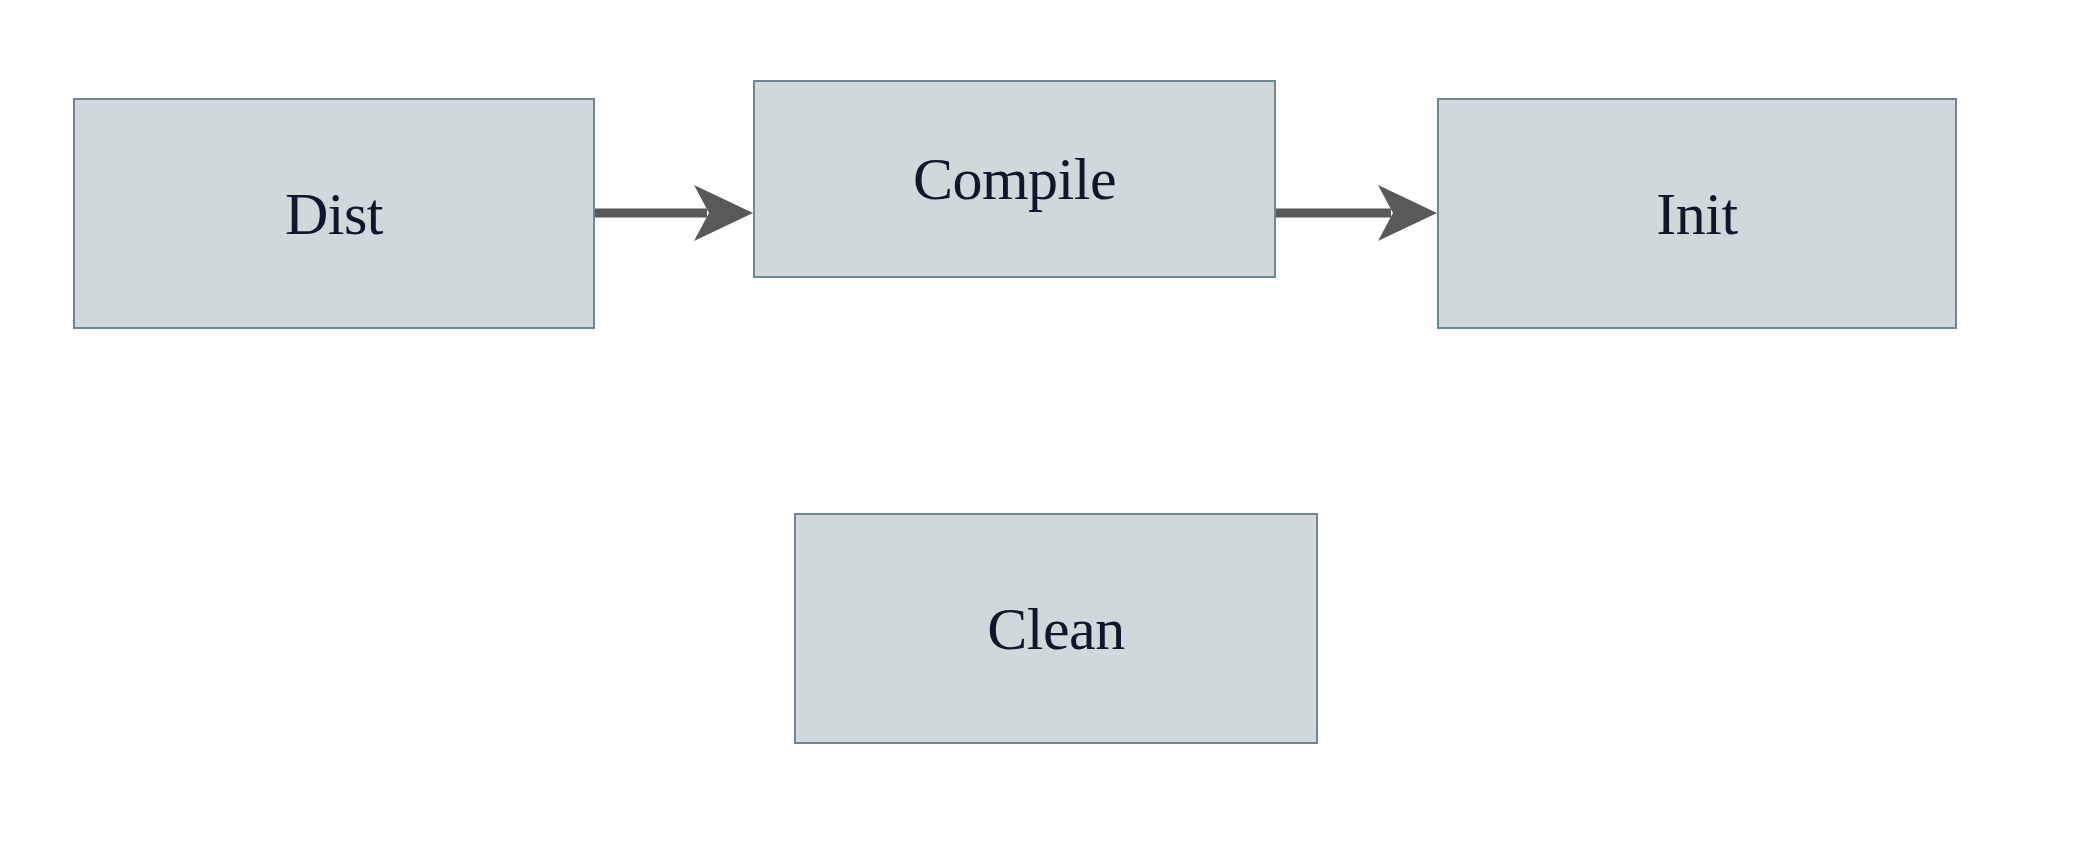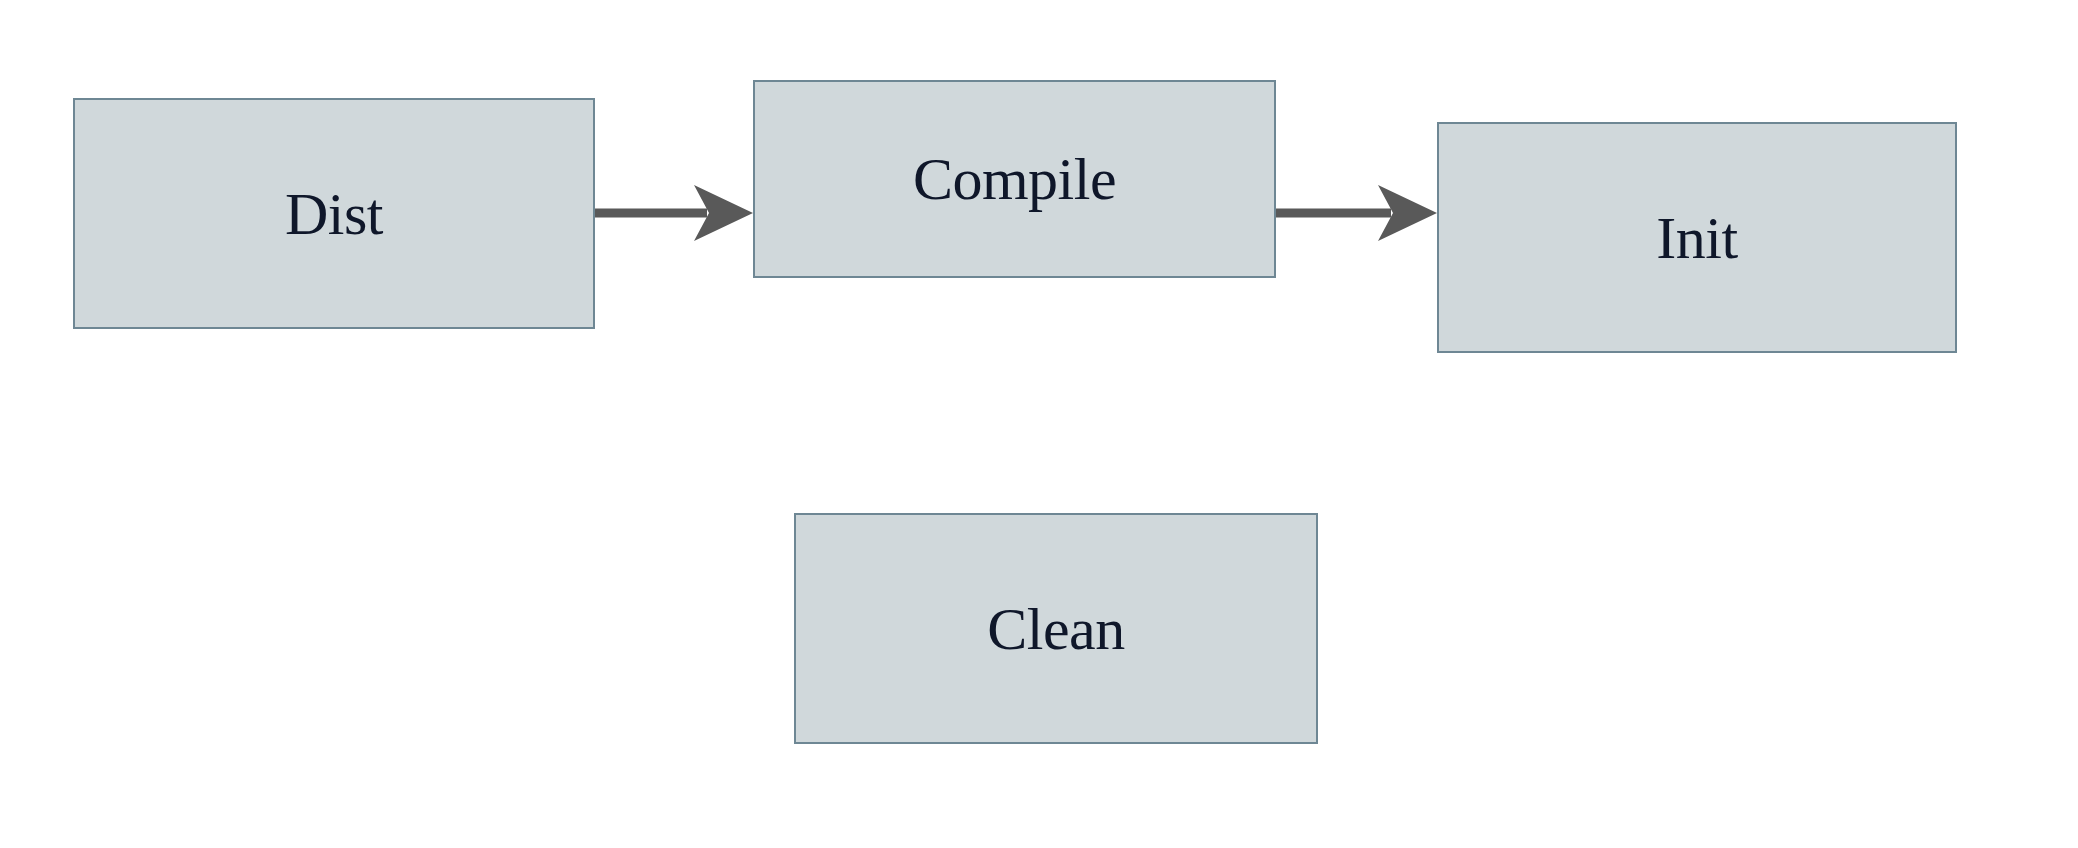--- a/index.html
+++ b/index.html
@@ -64,21 +64,21 @@
   </svg>
 
   <div class="node" style="left:73px; top:98px; width:522px; height:231px;">
     <span class="node-label">Dist</span>
   </div>
 
   <div class="node" style="left:753px; top:80px; width:523px; height:198px;">
     <span class="node-label">Compile</span>
   </div>
 
-  <div class="node" style="left:1437px; top:98px; width:520px; height:231px;margin-top:24px;">
+  <div class="node" style="left:1437px; top:98px; width:520px; height:231px;">
     <span class="node-label">Init</span>
   </div>
 
   <div class="node" style="left:794px; top:513px; width:524px; height:231px;">
     <span class="node-label">Clean</span>
   </div>
 
 </div>
 
 </body></html>

